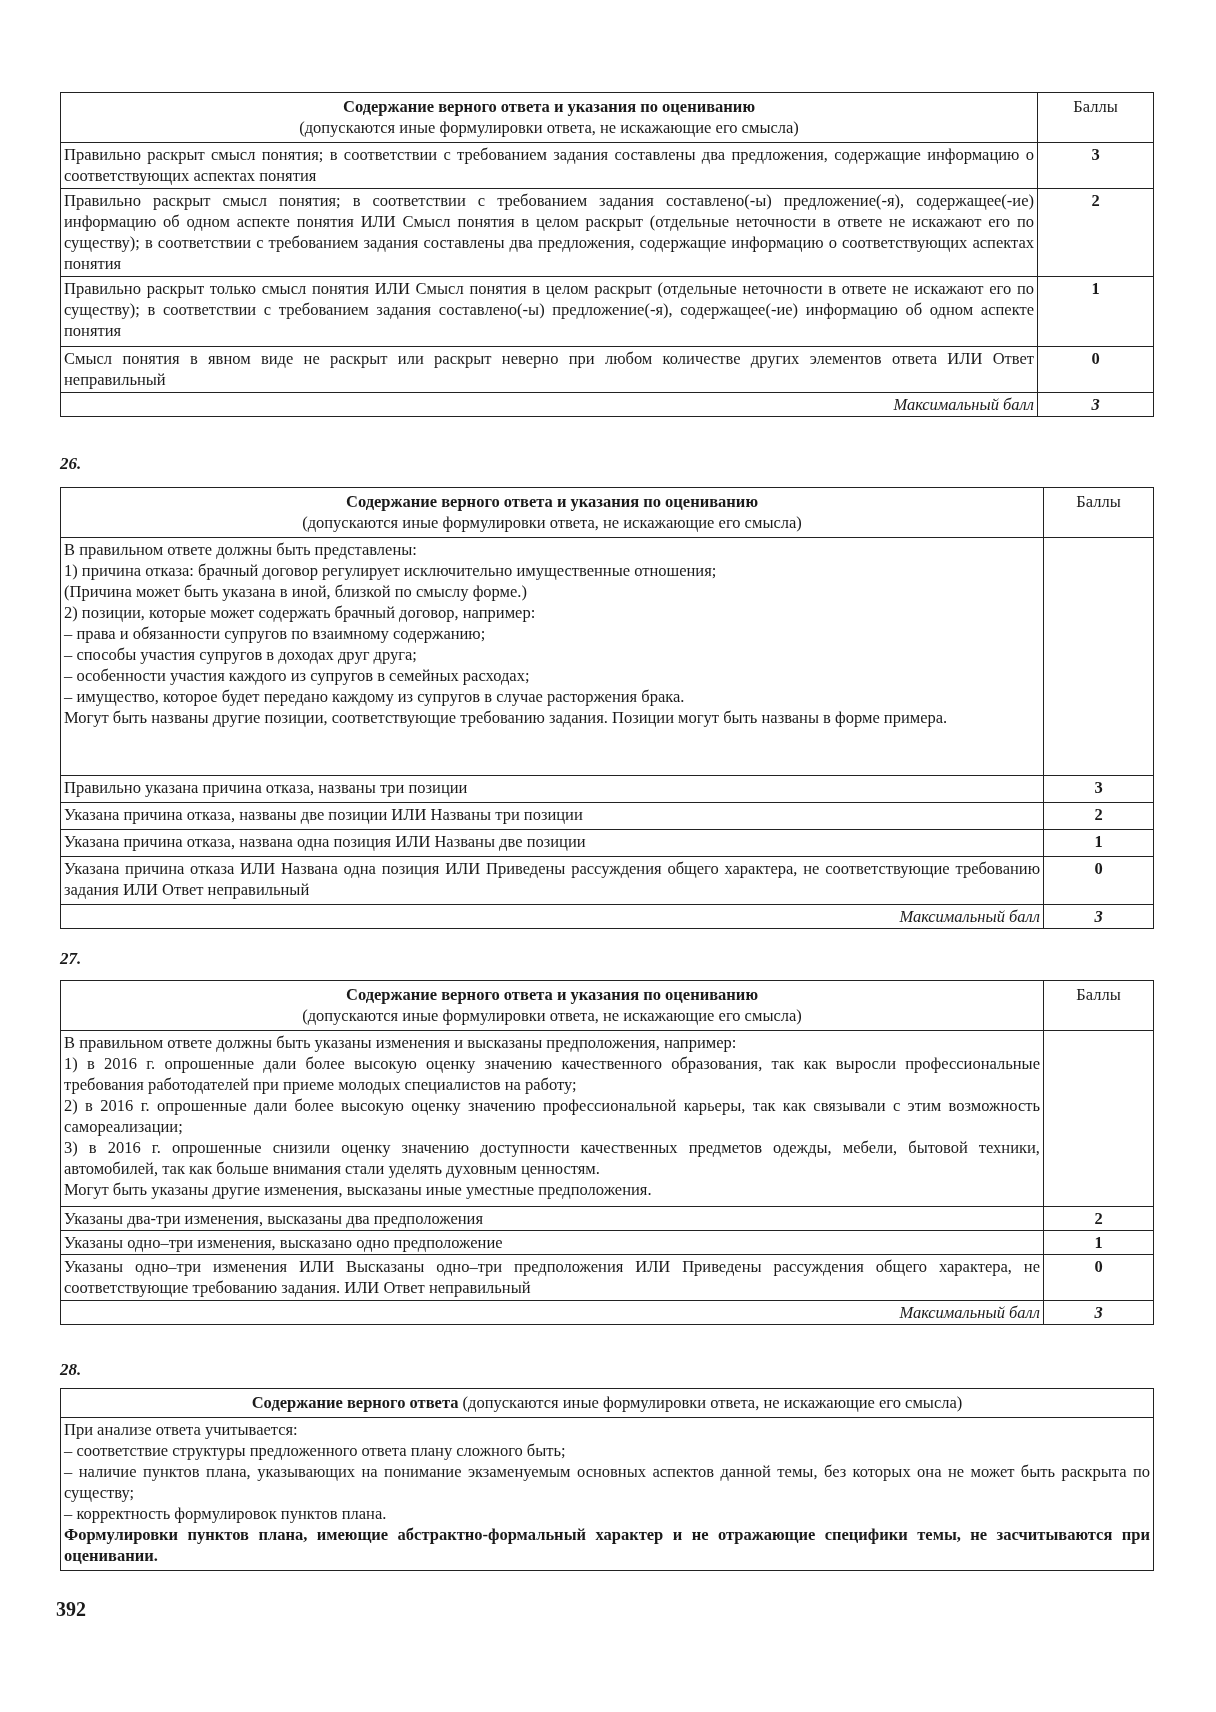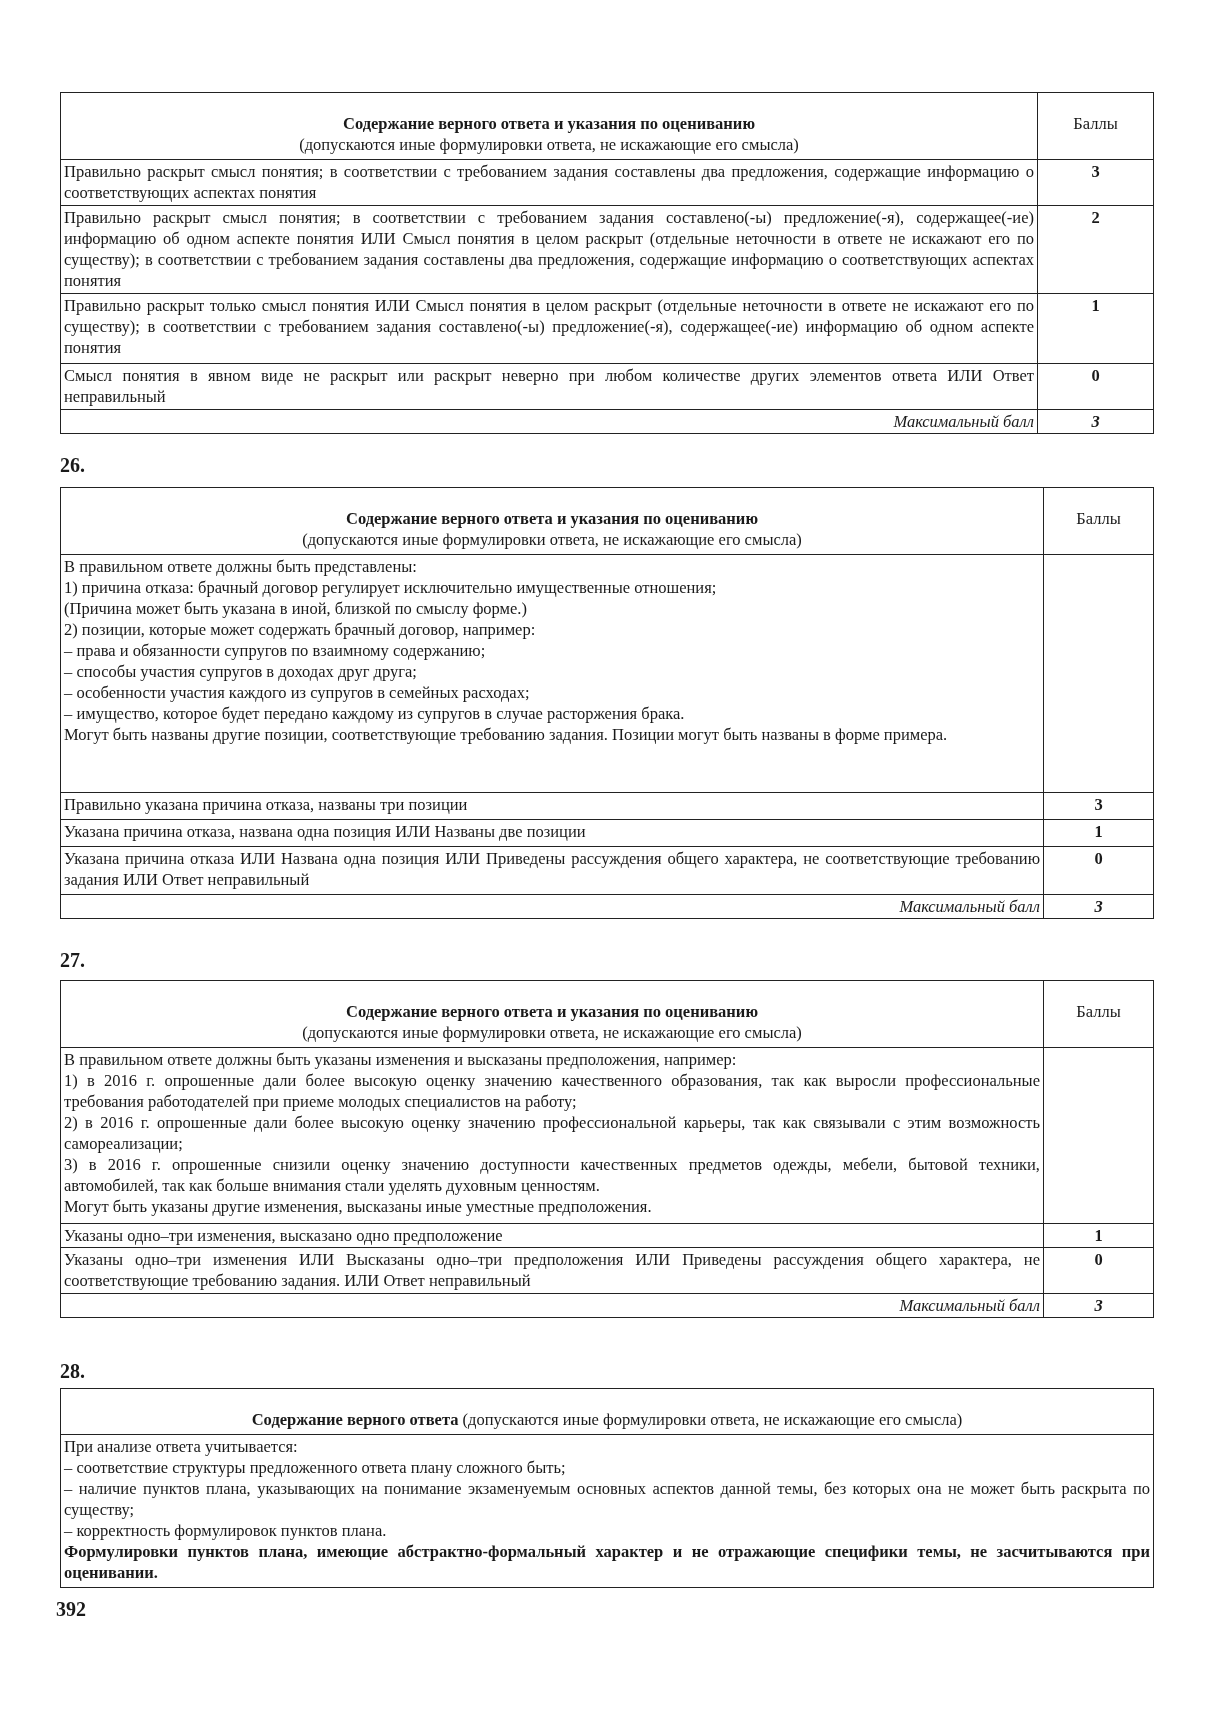--- a/index.html
+++ b/index.html
@@ -12,32 +12,32 @@
   table.crit {
     position: absolute; left: 60px; width: 1094px;
     border-collapse: collapse; table-layout: fixed;
     font-size: 16.5px; line-height: 21px;
   }
   table.crit td, table.crit th {
     border: 1.5px solid #222; vertical-align: top; padding: 1px 3px 1px 3px;
     text-align: justify;
   }
   table.crit th {
-    font-weight: normal; text-align: center; padding: 20px 4px 4px 4px;
+    font-weight: normal; text-align: center; padding: 3px 4px 4px 4px;
   }
   .hdr-main { font-weight: bold; display: block; }
   .hdr-sub { display: block; }
   .score-col { width: 112px; }
   td.score { text-align: center !important; font-weight: bold; padding-top: 2px; }
   th.score-h { font-weight: bold; vertical-align: top; }
   td.max-label { text-align: right !important; font-style: italic; font-weight: normal; padding-right: 4px; }
   td.max-val { text-align: center !important; font-style: italic; font-weight: bold; }
   .line { display: block; }
   .num-label {
-    position: absolute; left: 60px; font-weight: bold; font-size: 20px;
+    position: absolute; left: 60px; font-weight: bold; font-size: 17px; font-style: italic;
   }
   .page-num { position: absolute; left: 56px; top: 1598px; font-weight: bold; font-size: 20px; }
   .bold-note { font-weight: bold; }
   .t4-head-bold { font-weight: bold; }
 </style>
 </head>
 <body>
 
 <div class="page">
 
@@ -103,20 +103,24 @@
         <span class="line">– имущество, которое будет передано каждому из супругов в случае расторжения брака.</span>
         <span class="line">Могут быть названы другие позиции, соответствующие требованию задания. Позиции могут быть названы в форме примера.</span>
       </td>
       <td></td>
     </tr>
     <tr style="height:27px">
       <td>Правильно указана причина отказа, названы три позиции</td>
       <td class="score">3</td>
     </tr>
     <tr style="height:27px">
+      <td>Указана причина отказа, названы две позиции ИЛИ Названы три позиции</td>
+      <td class="score">2</td>
+    </tr>
+    <tr style="height:27px">
       <td>Указана причина отказа, названа одна позиция ИЛИ Названы две позиции</td>
       <td class="score">1</td>
     </tr>
     <tr style="height:48px">
       <td>Указана причина отказа ИЛИ Названа одна позиция ИЛИ Приведены рассуждения общего характера, не соответствующие требованию задания ИЛИ Ответ неправильный</td>
       <td class="score">0</td>
     </tr>
     <tr style="height:24px">
       <td class="max-label">Максимальный балл</td>
       <td class="max-val">3</td>
@@ -142,20 +146,24 @@
       <td>
         <span class="line">В правильном ответе должны быть указаны изменения и высказаны предположения, например:</span>
         <span class="line">1) в 2016 г. опрошенные дали более высокую оценку значению качественного образования, так как выросли профессиональные требования работодателей при приеме молодых специалистов на работу;</span>
         <span class="line">2) в 2016 г. опрошенные дали более высокую оценку значению профессиональной карьеры, так как связывали с этим возможность самореализации;</span>
         <span class="line">3) в 2016 г. опрошенные снизили оценку значению доступности качественных предметов одежды, мебели, бытовой техники, автомобилей, так как больше внимания стали уделять духовным ценностям.</span>
         <span class="line">Могут быть указаны другие изменения, высказаны иные уместные предположения.</span>
       </td>
       <td></td>
     </tr>
     <tr style="height:24px">
+      <td>Указаны два-три изменения, высказаны два предположения</td>
+      <td class="score">2</td>
+    </tr>
+    <tr style="height:24px">
       <td>Указаны одно–три изменения, высказано одно предположение</td>
       <td class="score">1</td>
     </tr>
     <tr style="height:46px">
       <td>Указаны одно–три изменения ИЛИ Высказаны одно–три предположения ИЛИ Приведены рассуждения общего характера, не соответствующие требованию задания. ИЛИ Ответ неправильный</td>
       <td class="score">0</td>
     </tr>
     <tr style="height:22px">
       <td class="max-label">Максимальный балл</td>
       <td class="max-val">3</td>

